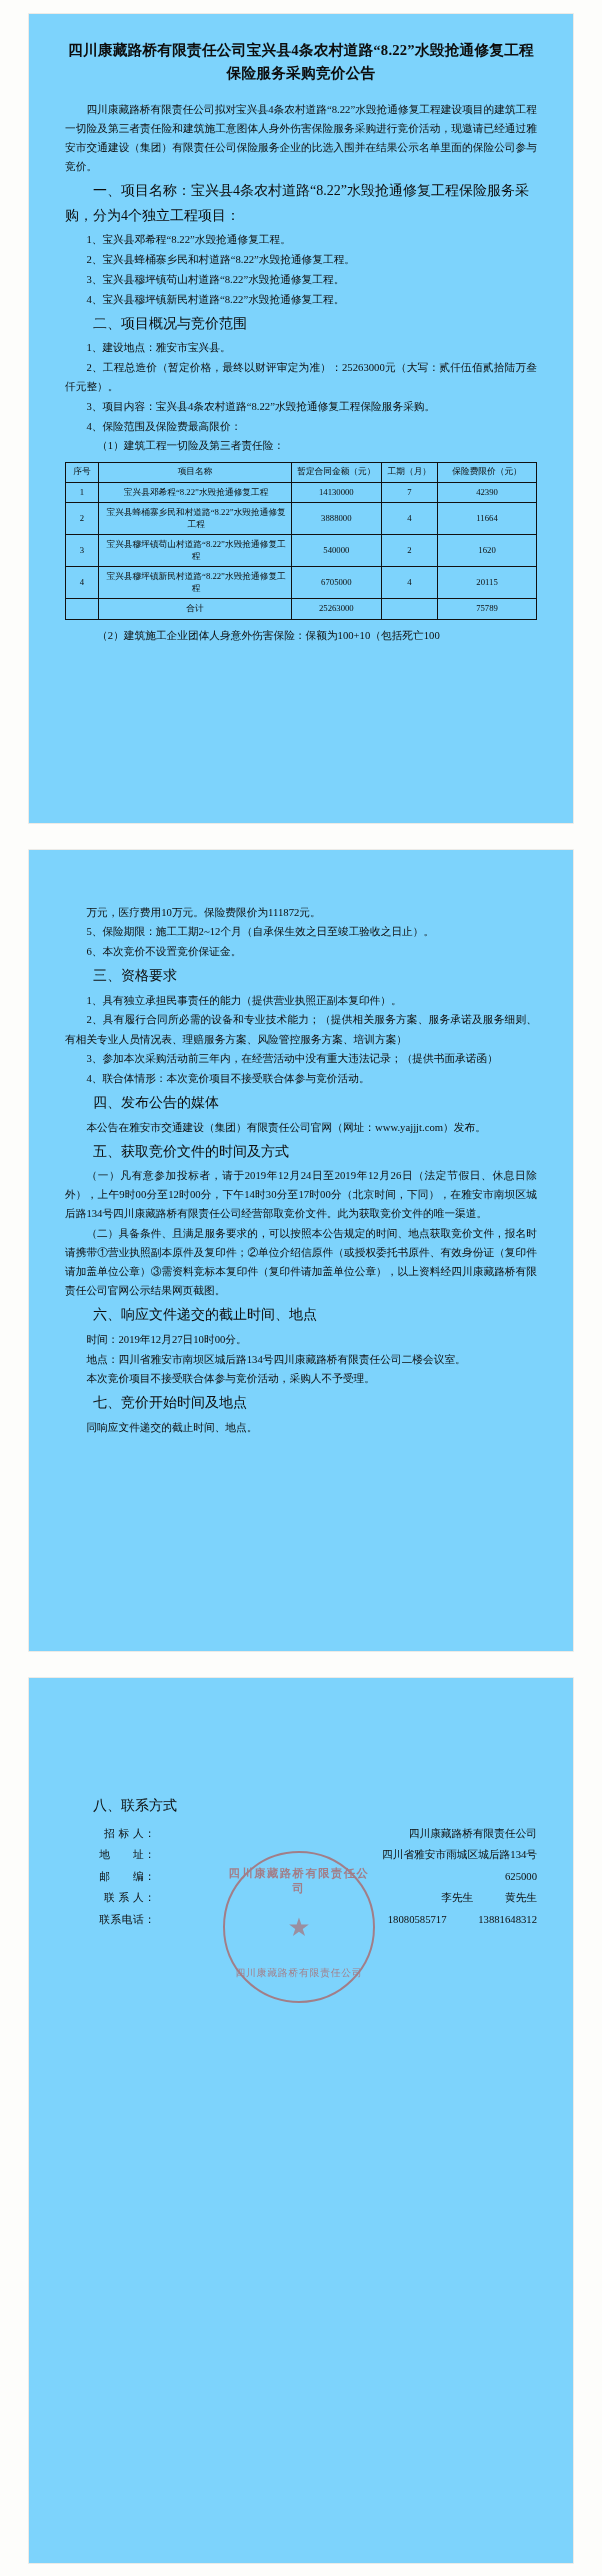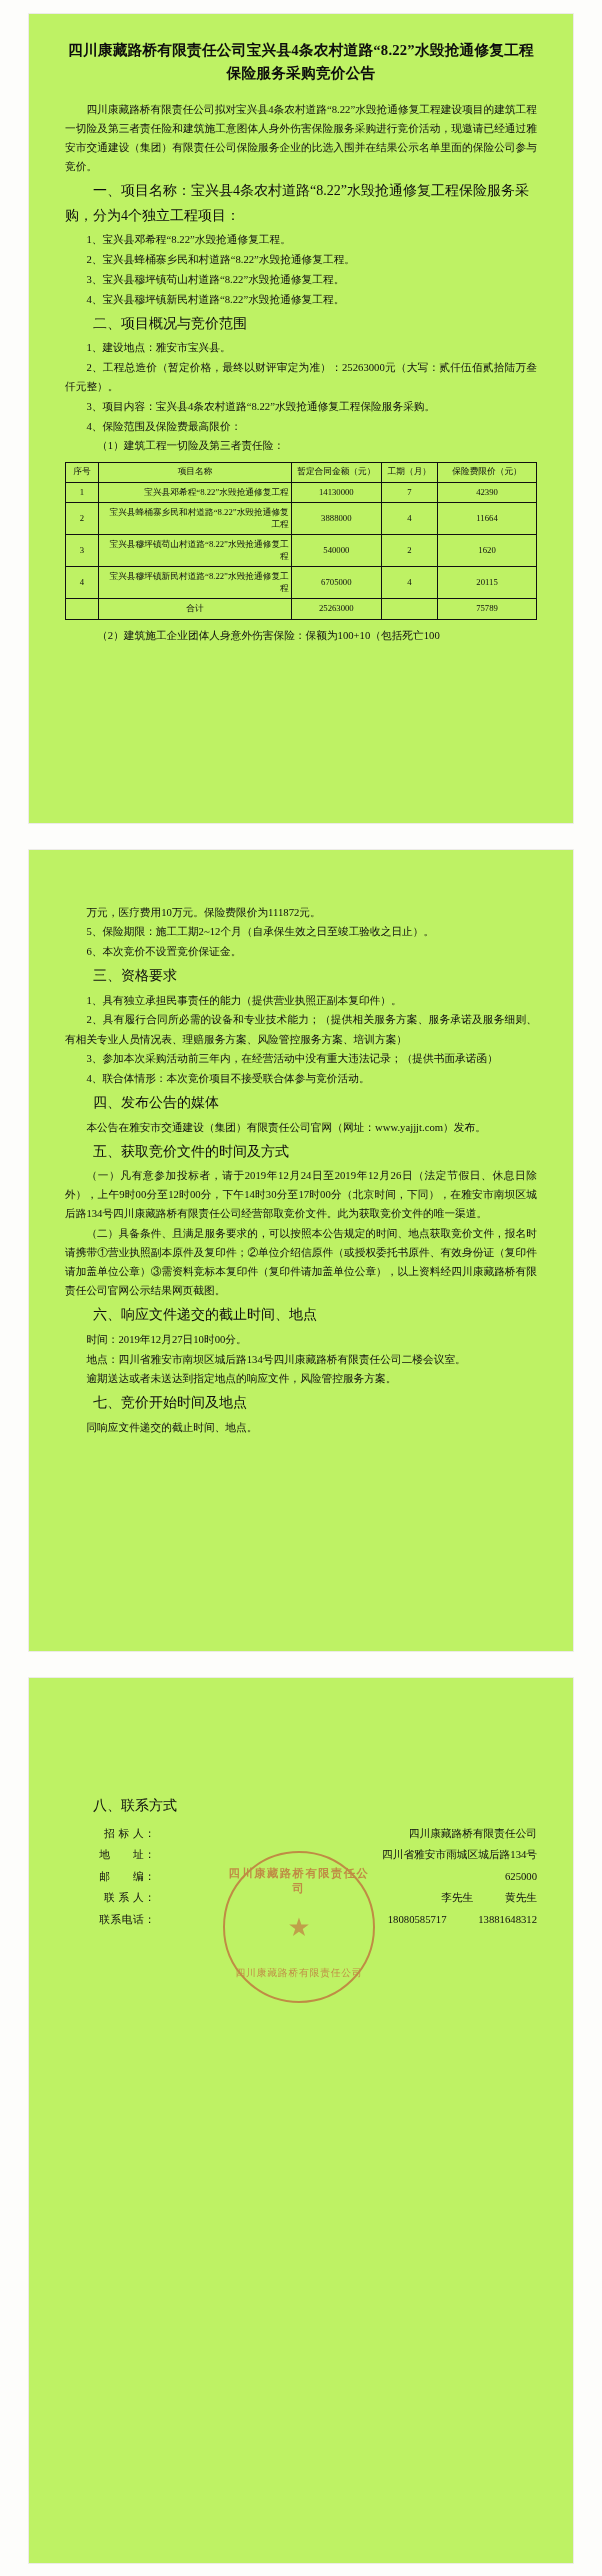--- a/index.html
+++ b/index.html
@@ -20,21 +20,21 @@
   }
   .page-1 { height: 836px; }
   .page-2 { height: 828px; }
   .page-3 { height: 912px; }
   .sheet {
     position: absolute;
     left: 29px;
     right: 29px;
     top: 13.5px;
     bottom: 13.5px;
-    background: #bef264;
+    background: #7dd3fc;
     box-shadow: 0 0 0 0.8px #e8e7e2;
   }
   .inner {
     position: absolute;
     left: 36px;
     right: 36px;
     top: 21px;
   }
   h1.doc-title {
     font-size: 14.7px;
@@ -81,21 +81,21 @@
   }
   table.bidtable th, table.bidtable td {
     border: 0.8px solid #111;
     padding: 3.8px 2.3px;
     text-align: center;
     line-height: 1.35;
     vertical-align: middle;
   }
   table.bidtable th { font-weight: normal; }
   table.bidtable td.name {
-    text-align: right;
+    text-align: center;
     padding-left: 4.5px;
   }
   .col-no { width: 7%; }
   .col-name { width: 41%; }
   .col-amt { width: 19%; }
   .col-dur { width: 12%; }
   .col-ins { width: 21%; }
   .contact-block {
     margin-top: 4.5px;
     font-size: 10.7px;
@@ -256,21 +256,21 @@
       <div class="sec">四、发布公告的媒体</div>
       <div class="item">本公告在雅安市交通建设（集团）有限责任公司官网（网址：www.yajjjt.com）发布。</div>
 
       <div class="sec">五、获取竞价文件的时间及方式</div>
       <div class="item">（一）凡有意参加投标者，请于2019年12月24日至2019年12月26日（法定节假日、休息日除外），上午9时00分至12时00分，下午14时30分至17时00分（北京时间，下同），在雅安市南坝区城后路134号四川康藏路桥有限责任公司经营部取竞价文件。此为获取竞价文件的唯一渠道。</div>
       <div class="item">（二）具备条件、且满足服务要求的，可以按照本公告规定的时间、地点获取竞价文件，报名时请携带①营业执照副本原件及复印件；②单位介绍信原件（或授权委托书原件、有效身份证（复印件请加盖单位公章）③需资料竞标本复印件（复印件请加盖单位公章），以上资料经四川康藏路桥有限责任公司官网公示结果网页截图。</div>
 
       <div class="sec">六、响应文件递交的截止时间、地点</div>
       <div class="item">时间：2019年12月27日10时00分。</div>
       <div class="item">地点：四川省雅安市南坝区城后路134号四川康藏路桥有限责任公司二楼会议室。</div>
-      <div class="item">逾期送达或者未送达到指定地点的响应文件，风险管控服务方案。</div>
+      <div class="item">本次竞价项目不接受联合体参与竞价活动，采购人不予受理。</div>
 
       <div class="sec">七、竞价开始时间及地点</div>
       <div class="item">同响应文件递交的截止时间、地点。</div>
 
     </div>
   </div>
 </div>
 
 <div class="page page-3">
   <div class="sheet">

